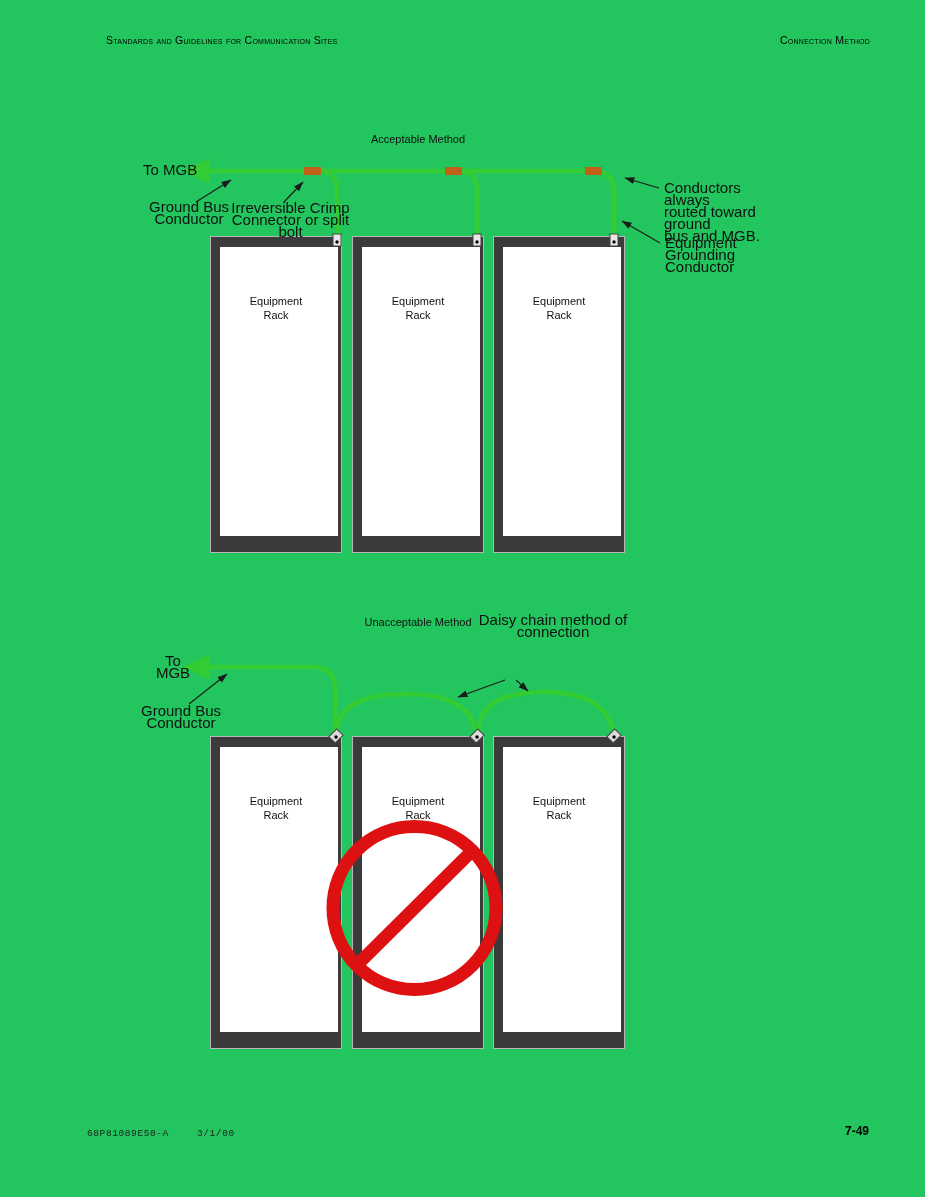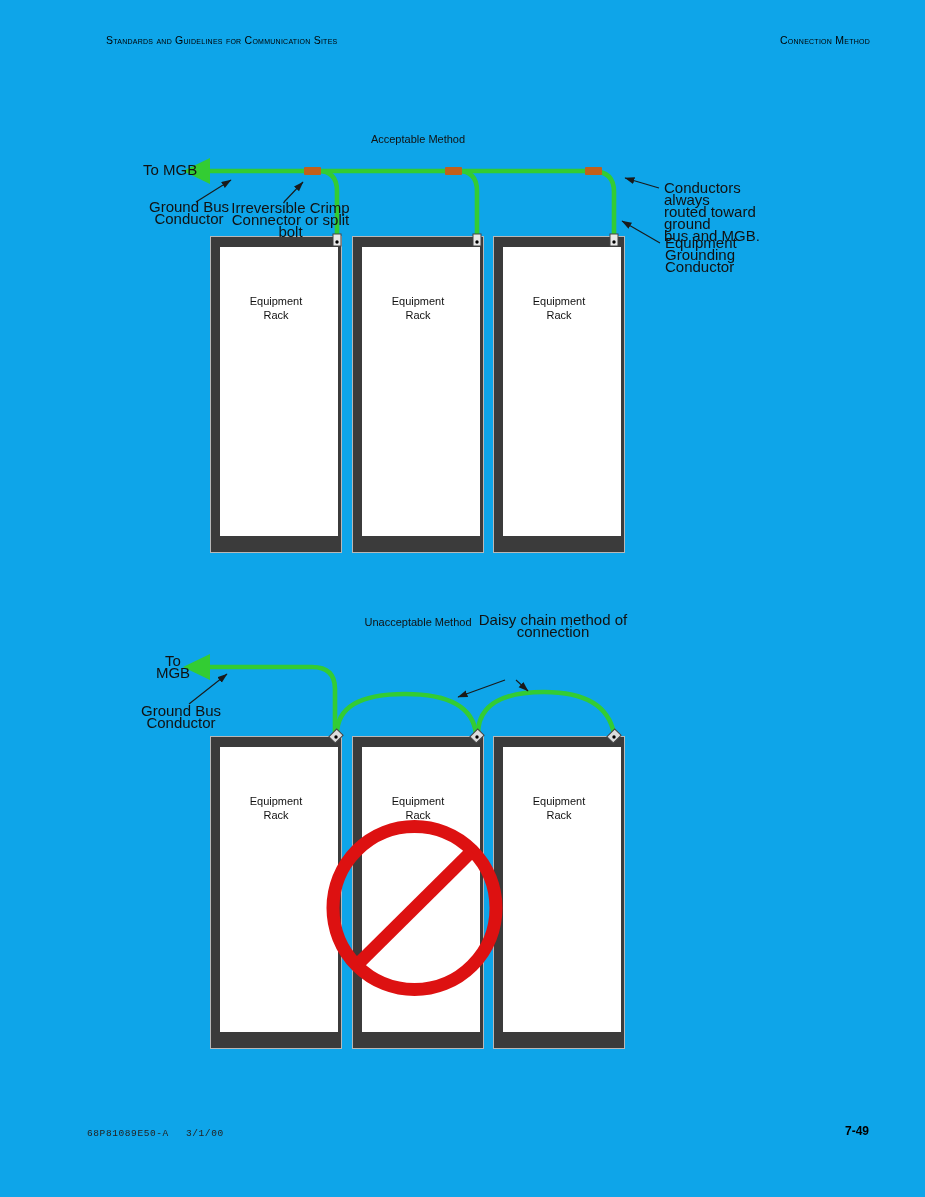--- a/index.html
+++ b/index.html
@@ -1,41 +1,41 @@
 <!DOCTYPE html>
 <html><head>
 <meta charset="utf-8">
 <style>
   html,body{margin:0;padding:0;background:#888;}
   .page{
     position:relative;
     width:925px;height:1197px;
     margin:0 auto;
-    background:#0ea5e9;
+    background:#22c55e;
     font-family:"Liberation Sans",sans-serif;
     color:#1a1a1a;
     overflow:hidden;
   }
   
   .hdr{
     position:absolute;top:34px;left:106px;right:55px;
     display:flex;justify-content:space-between;
     font-size:10.5px;font-variant:small-caps;letter-spacing:.25px;color:#000;
   }
   .caption{
     position:absolute;left:110px;top:1057px;
     font-variant:small-caps;font-size:14px;color:#0d0d0d;white-space:nowrap;
   }
   .caption .cap-label{font-weight:bold;font-size:14.5px;}
   .caption .cap-text{margin-left:9px;font-weight:500;}
   .ftr-left{
     position:absolute;left:87px;top:1128px;
     font-family:"Liberation Mono",monospace;font-size:9.5px;letter-spacing:.6px;color:#222;
   }
-  .ftr-left .date{margin-left:17px;}
+  .ftr-left .date{margin-left:28px;}
   .ftr-page{
     position:absolute;right:56px;top:1124px;
     font-size:12px;font-weight:bold;color:#000;
   }
   
   .dg-title{
     position:absolute;left:268px;width:300px;text-align:center;
     font-size:11px;color:#111;
   }
   .lbl{

